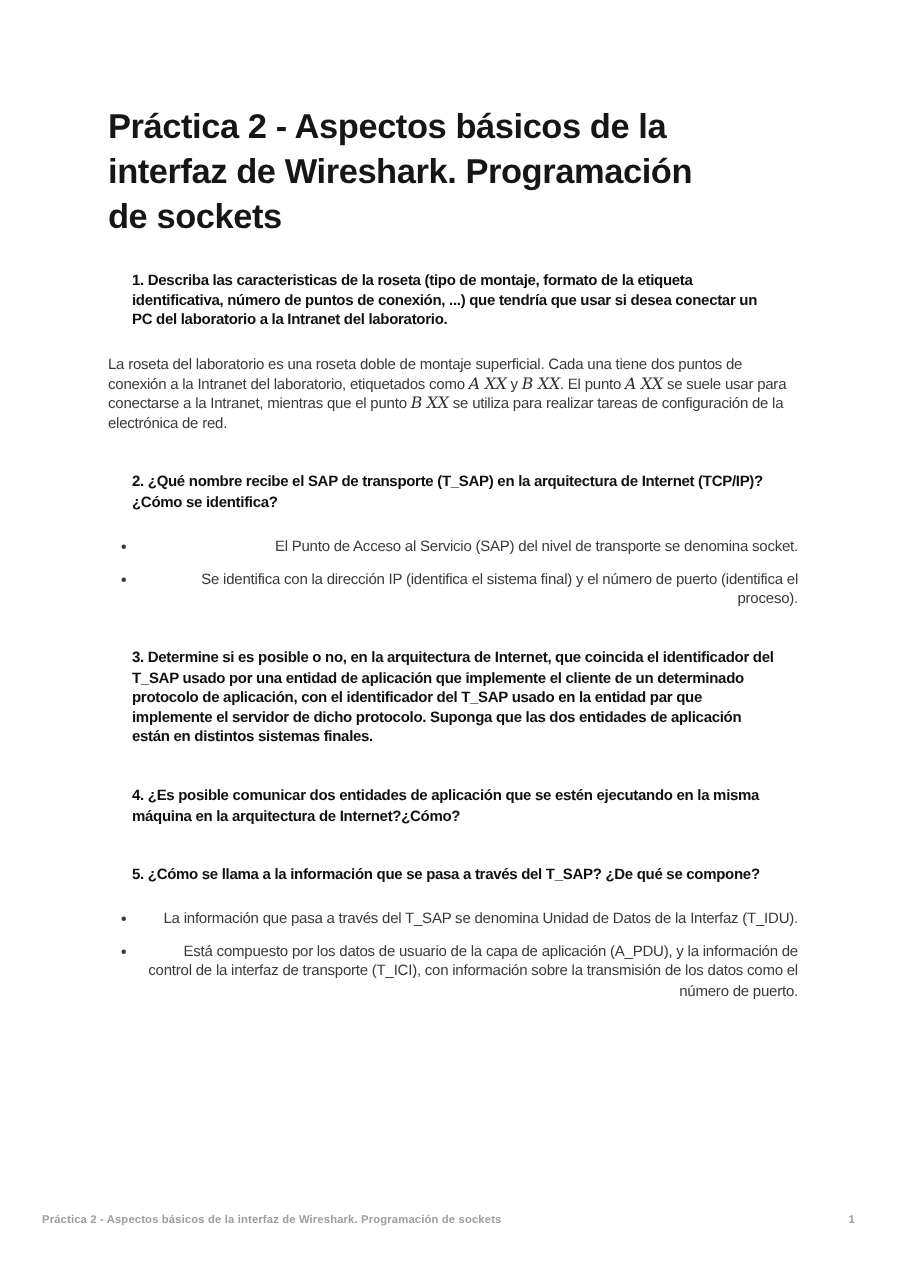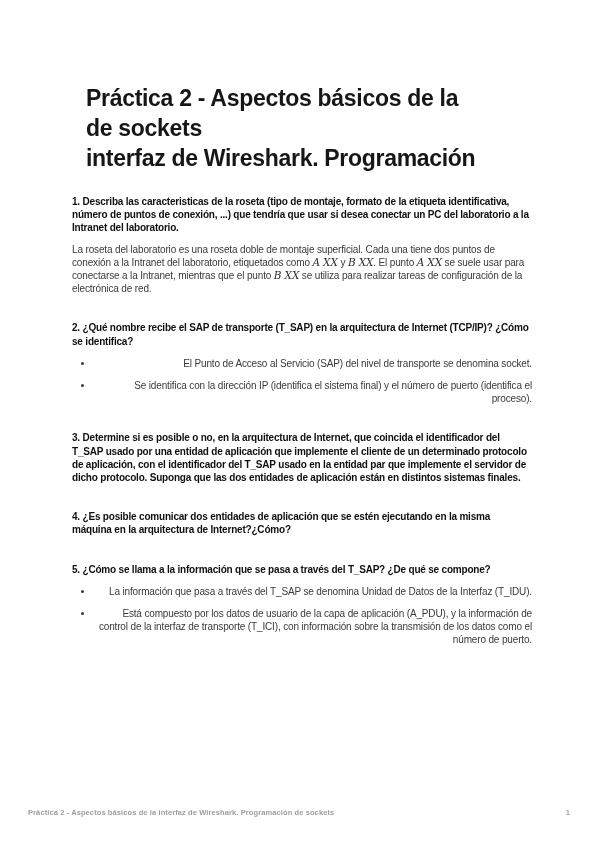--- a/index.html
+++ b/index.html
@@ -20,32 +20,32 @@
     background: #ffffff;
     overflow: hidden;
   }
   .content {
     position: absolute;
     left: 72px;
     top: 69px;
     width: 460px;
   }
   .title {
-    margin: 14px;
+    margin: 0;
     font-size: 23px;
     line-height: 30px;
     font-weight: 700;
     color: #161616;
     letter-spacing: -0.3px;
   }
   .title .tline { display: block; }
   .qa { margin-top: 26px; }
   .qa.first { margin-top: 22px; }
   .question {
-    margin: 0;
+    margin: 16px;
     font-size: 10px;
     line-height: 13.2px;
     font-weight: 700;
     color: #101010;
     letter-spacing: -0.2px;
   }
   .answer {
     margin: 8px 0 0 0;
     font-size: 10px;
     line-height: 13.2px;
@@ -100,22 +100,22 @@
   }
 </style>
 </head>
 <body>
 
 <div class="page">
   <div class="content">
 
     <h1 class="title">
       <span class="tline">Práctica 2 - Aspectos básicos de la</span>
+      <span class="tline">interfaz de Wireshark. Programación</span>
       <span class="tline">de sockets</span>
-      <span class="tline">interfaz de Wireshark. Programación</span>
     </h1>
 
     <section class="qa first">
       <p class="question">1. Describa las caracteristicas de la roseta (tipo de montaje, formato de la etiqueta identificativa, número de puntos de conexión, ...) que tendría que usar si desea conectar un PC del laboratorio a la Intranet del laboratorio.</p>
       <p class="answer"><span>La roseta del laboratorio es una roseta doble de montaje superficial. Cada una tiene dos puntos de conexión a la Intranet del laboratorio, etiquetados como </span><span class="math">A XX</span><span> y </span><span class="math">B XX</span><span>. El punto </span><span class="math">A XX</span><span> se suele usar para conectarse a la Intranet, mientras que el punto </span><span class="math">B XX</span><span> se utiliza para realizar tareas de configuración de la electrónica de red.</span></p>
     </section>
 
     <section class="qa">
       <p class="question">2. ¿Qué nombre recibe el SAP de transporte (T_SAP) en la arquitectura de Internet (TCP/IP)? ¿Cómo se identifica?</p>
       <ul class="bullets">

